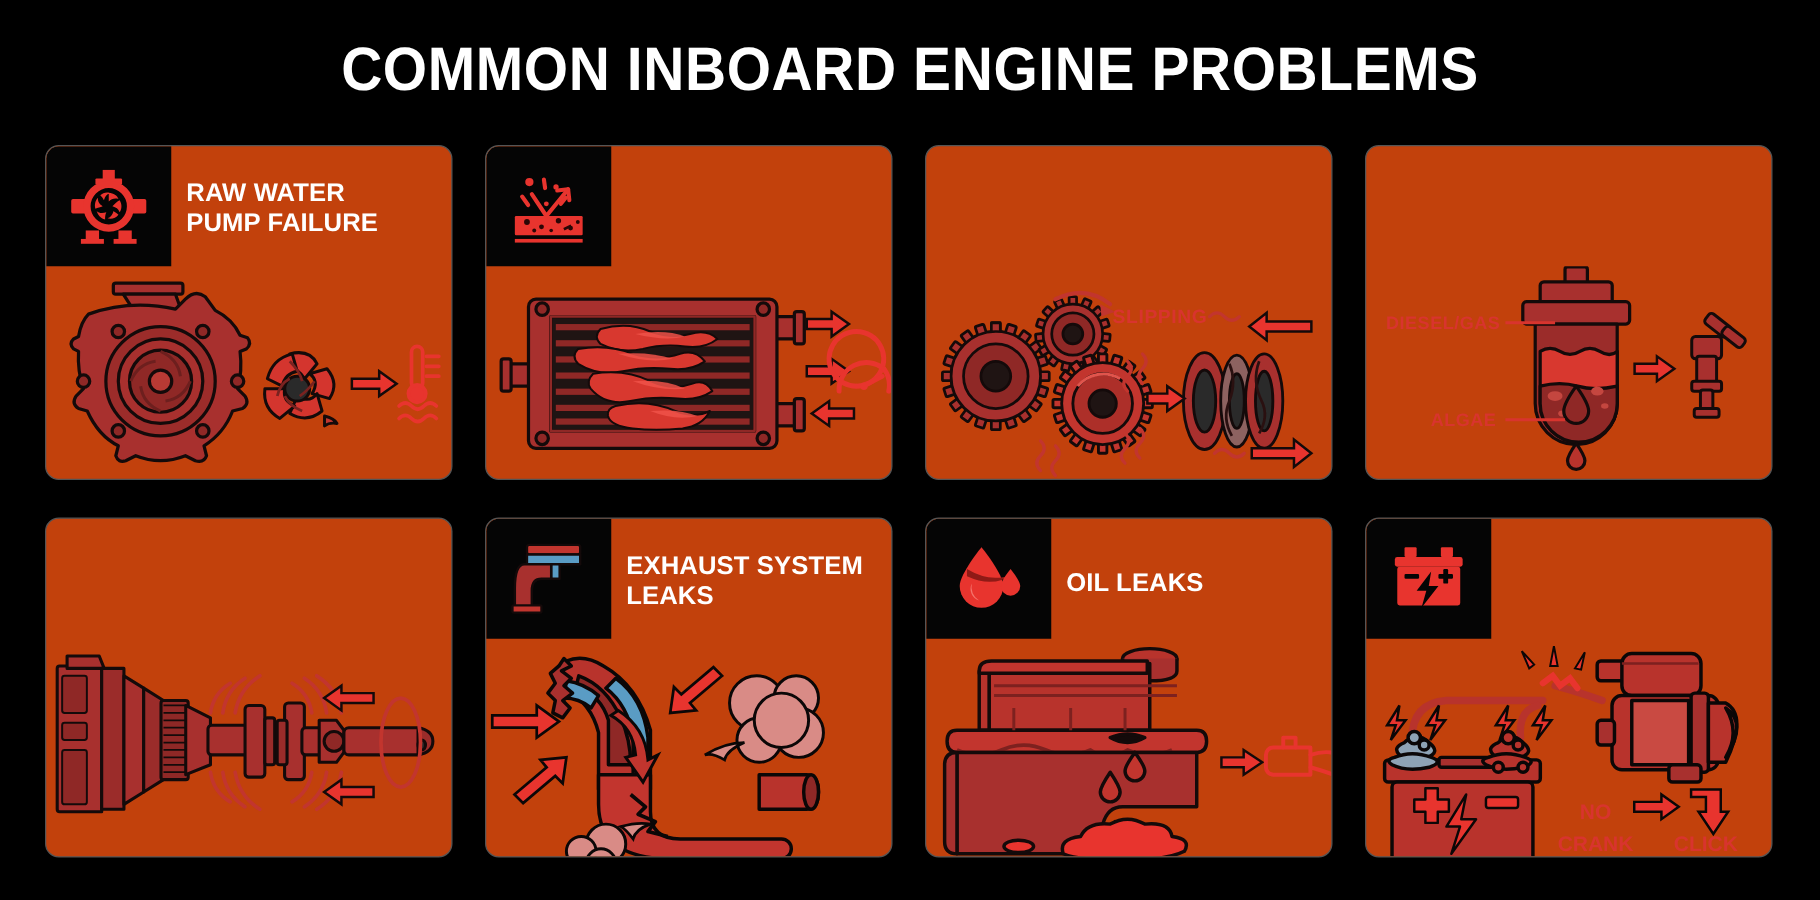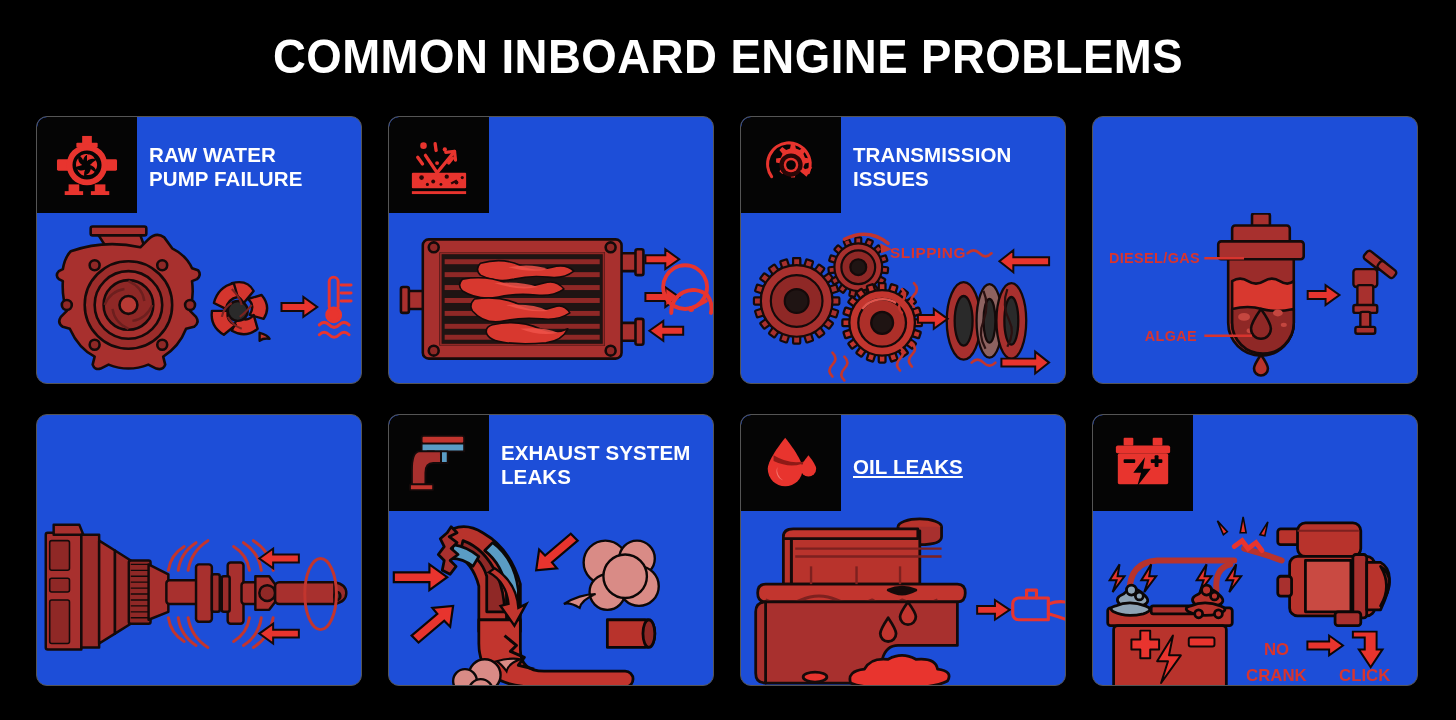--- a/index.html
+++ b/index.html
@@ -29,21 +29,21 @@
     width: 1384px; height: 570px;
     display: grid;
     grid-template-columns: repeat(4, 326px);
     grid-template-rows: 268px 272px;
     column-gap: 26px;
     row-gap: 30px;
   }
 
   .card {
     position: relative;
-    background: #1d4ed8;
+    background: #c2410c;
     border: 1.5px solid #555555;
     border-radius: 11px;
     overflow: hidden;
   }
 
   .card-header {
     position: relative;
     display: flex;
     align-items: flex-start;
     height: 96px;
@@ -59,21 +59,21 @@
 
   .card-title {
     color: #ffffff;
     font-weight: bold;
     font-size: 20.5px;
     line-height: 1.15;
     letter-spacing: 0.1px;
     padding: 26px 8px 0 12px;
     text-transform: uppercase;
   }
-  .card.oil .card-title { padding-top: 40px; text-decoration: underline; }
+  .card.oil .card-title { padding-top: 40px; }
 
   .illus { position: absolute; left: 0; right: 0; top: 96px; bottom: 0; }
   .illus svg { display: block; width: 100%; height: 100%; }
 
   .lbl {
     font-family: "Liberation Sans", sans-serif;
     font-weight: bold;
     fill: #d8342e;
   }
 </style>
@@ -240,37 +240,20 @@
             <path d="M284 100 a22 22 0 0 1 36 -18" fill="none" stroke="#e8342e" stroke-width="4" stroke-linecap="round"></path>
             <path d="M320 82 a22 22 0 0 1 4 18" fill="none" stroke="#e8342e" stroke-width="4" stroke-linecap="round"></path>
             <line x1="304" y1="96" x2="319" y2="88" stroke="#e8342e" stroke-width="3.5" stroke-linecap="round"></line>
             <circle cx="304" cy="96" r="3" fill="#e8342e"></circle>
           </g>
         </svg>
       </div>
     </div>
 
     <div class="card">
-      <div class="card-header">
-        <div class="icon-badge">
-          <svg width="62" height="62" viewBox="0 0 64 64">
-            <g fill="#e8342e">
-              <path d="M32 10 l4 0 1 5 4 1.6 4-3.2 3 3 -3.2 4 1.6 4 5 1 0 4 -5 1 -1.6 4 3.2 4 -3 3 -4 -3.2 -4 1.6 -1 5 -4 0 -1-5 -4-1.6 -4 3.2 -3-3 3.2-4 -1.6-4 -5-1 0-4 5-1 1.6-4 -3.2-4 3-3 4 3.2 4-1.6 z"></path>
-            </g>
-            <circle cx="32" cy="32" r="12" fill="#2a0606"></circle>
-            <circle cx="32" cy="32" r="7.5" fill="#e8342e"></circle>
-            <circle cx="32" cy="32" r="5" fill="#050505"></circle>
-            <g fill="none" stroke="#e8342e" stroke-width="3.2" stroke-linecap="round">
-              <path d="M12 44 A22 22 0 1 1 50 40"></path>
-            </g>
-            <path d="M54 34 l-6 10 -7 -6 z" fill="#e8342e"></path>
-          </svg>
-        </div>
-        <div class="card-title"><span>TRANSMISSION</span><br><span>ISSUES</span></div>
-      </div>
       <div class="illus">
         <svg viewBox="0 0 326 170" preserveAspectRatio="xMidYMid meet">
           <defs>
             <g id="gearTeeth"></g>
           </defs>
 
           <g stroke="#140a0a" stroke-width="2.4" stroke-linejoin="round">
             <g fill="#a8302e" transform="translate(56,88)">
               <g>
                 <circle r="36"></circle>

